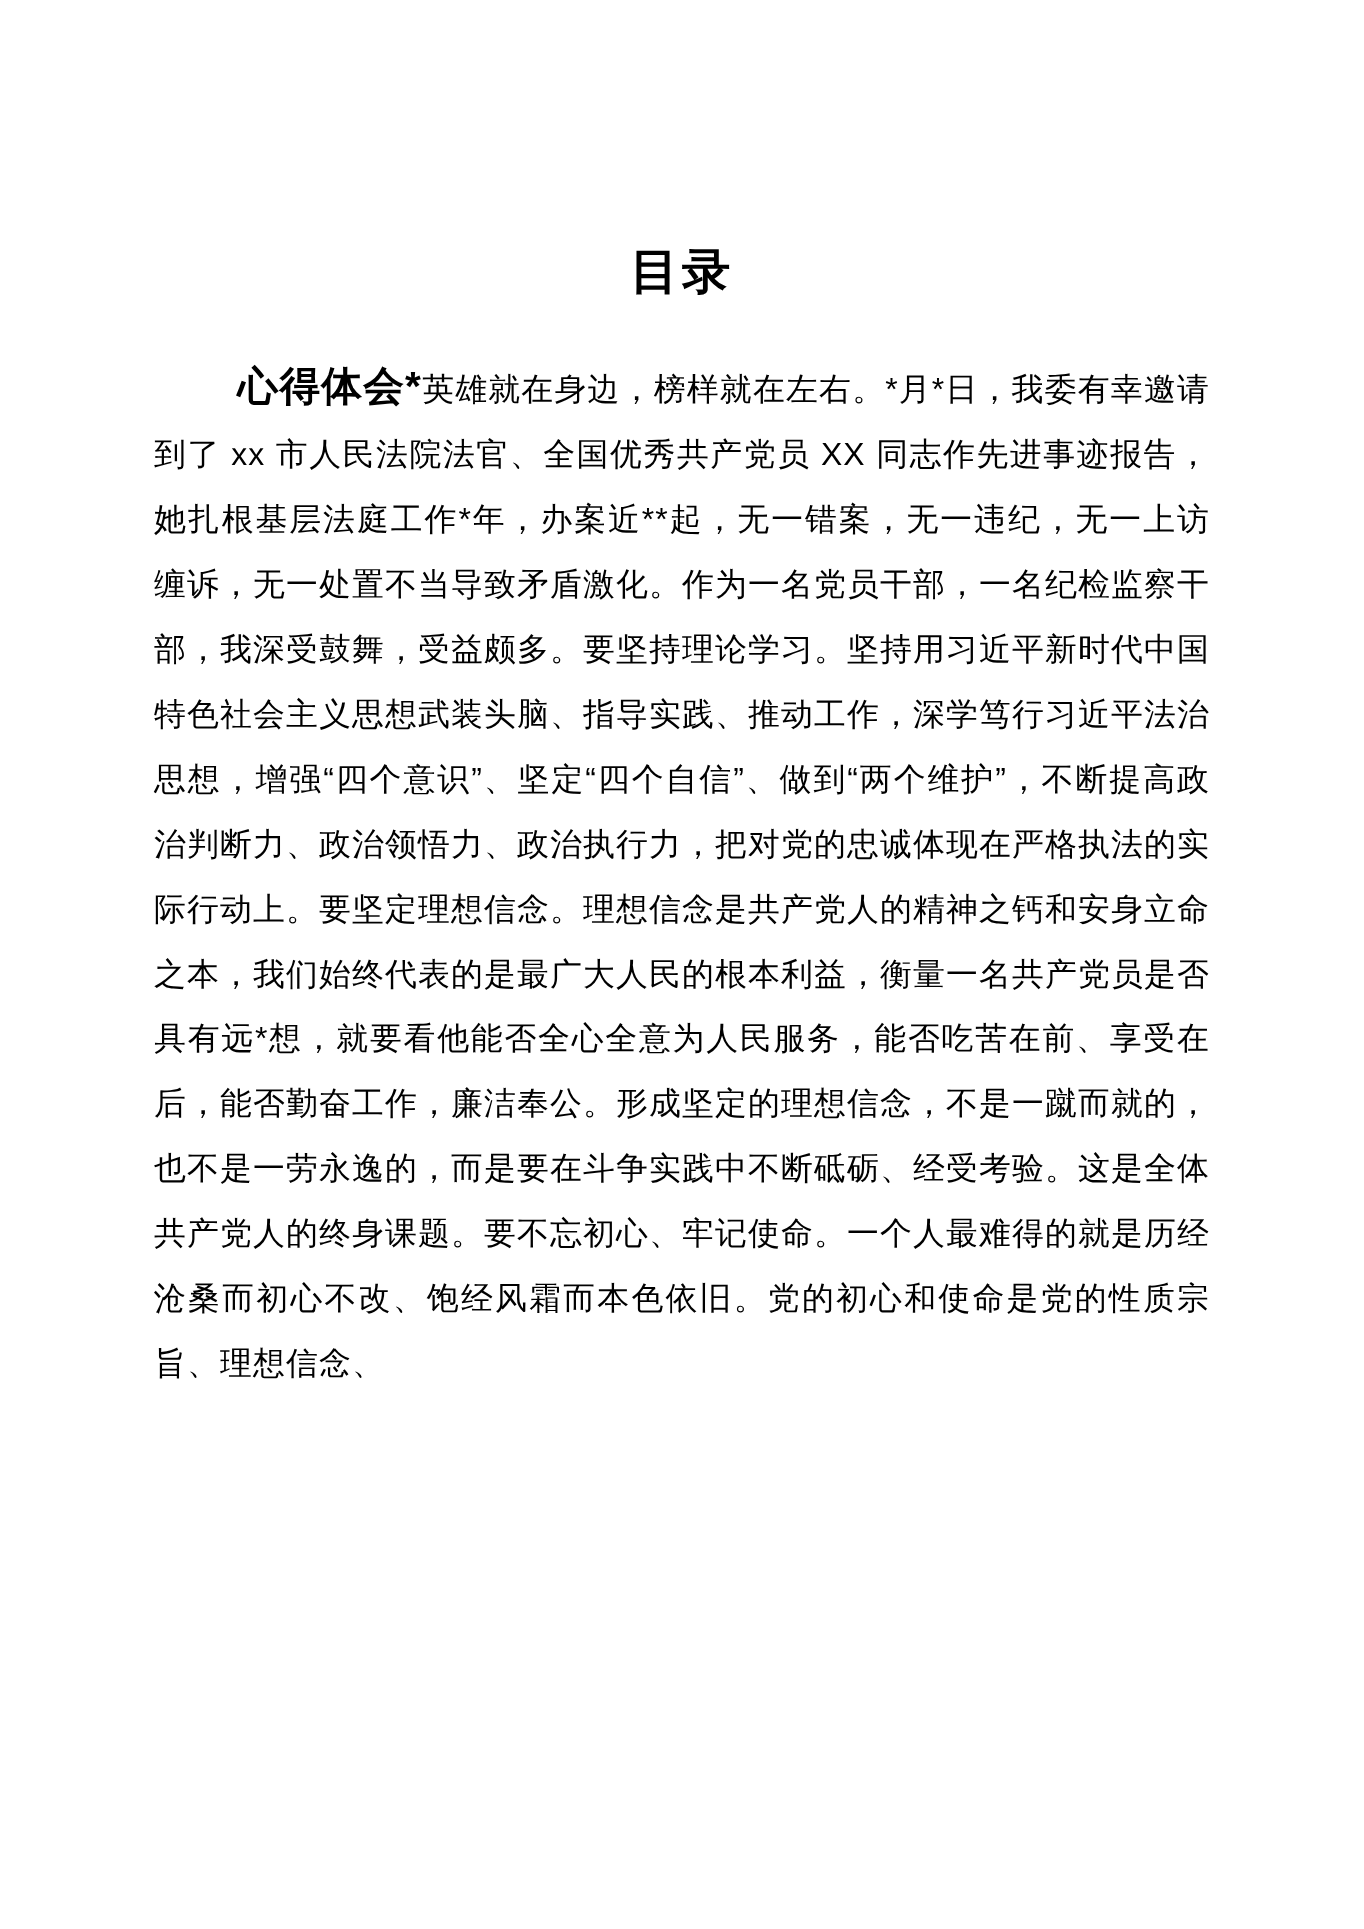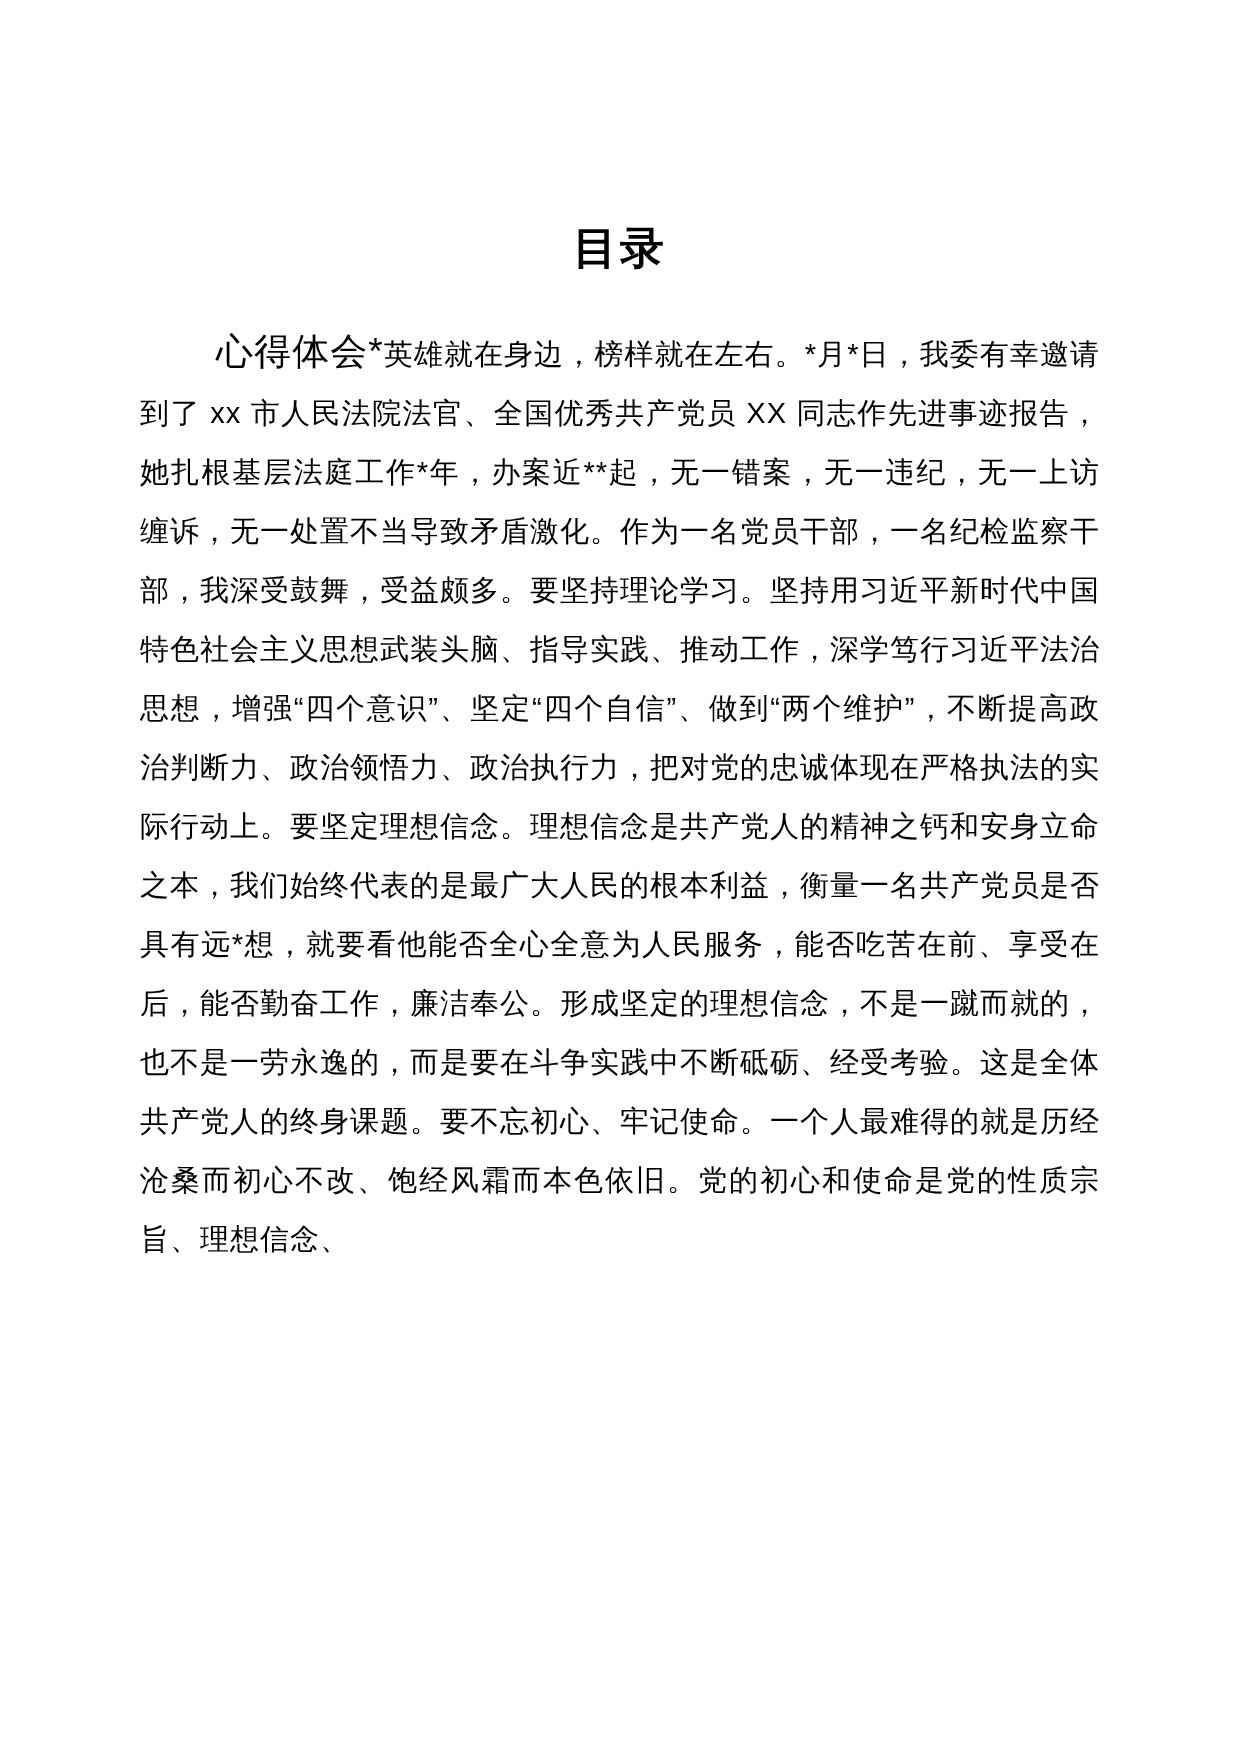--- a/index.html
+++ b/index.html
@@ -31,21 +31,21 @@
     margin: 0;
     font-size: 29px;
     line-height: 59px;
     text-align: justify;
     text-justify: inter-character;
     text-indent: 76px;
     letter-spacing: 1px;
     word-break: break-all;
   }
   .section-lead {
-    font-weight: 400;
+    font-weight: 700;
     font-size: 37px;
     letter-spacing: 1px;
   }
 </style>
 </head>
 <body>
 
 <div class="page">
   <h1 class="doc-title">目录</h1>
   <p class="body-para"><span class="section-lead">心得体会*</span><span>英雄就在身边，榜样就在左右。*月*日，我委有幸邀请到了 xx 市人民法院法官、全国优秀共产党员 XX 同志作先进事迹报告，她扎根基层法庭工作*年，办案近**起，无一错案，无一违纪，无一上访缠诉，无一处置不当导致矛盾激化。作为一名党员干部，一名纪检监察干部，我深受鼓舞，受益颇多。要坚持理论学习。坚持用习近平新时代中国特色社会主义思想武装头脑、指导实践、推动工作，深学笃行习近平法治思想，增强“四个意识”、坚定“四个自信”、做到“两个维护”，不断提高政治判断力、政治领悟力、政治执行力，把对党的忠诚体现在严格执法的实际行动上。要坚定理想信念。理想信念是共产党人的精神之钙和安身立命之本，我们始终代表的是最广大人民的根本利益，衡量一名共产党员是否具有远*想，就要看他能否全心全意为人民服务，能否吃苦在前、享受在后，能否勤奋工作，廉洁奉公。形成坚定的理想信念，不是一蹴而就的，也不是一劳永逸的，而是要在斗争实践中不断砥砺、经受考验。这是全体共产党人的终身课题。要不忘初心、牢记使命。一个人最难得的就是历经沧桑而初心不改、饱经风霜而本色依旧。党的初心和使命是党的性质宗旨、理想信念、</span></p>

